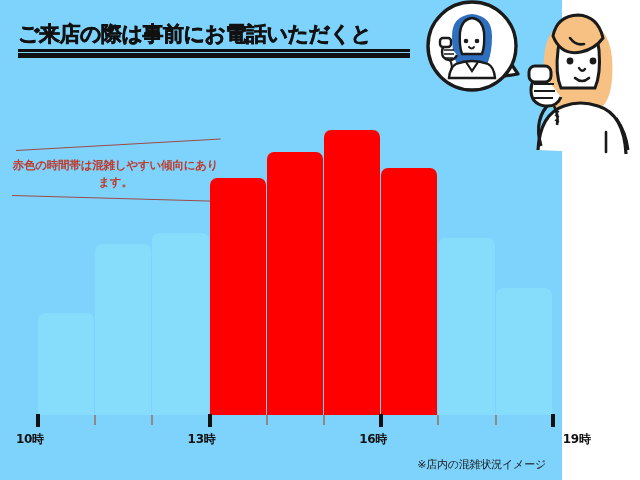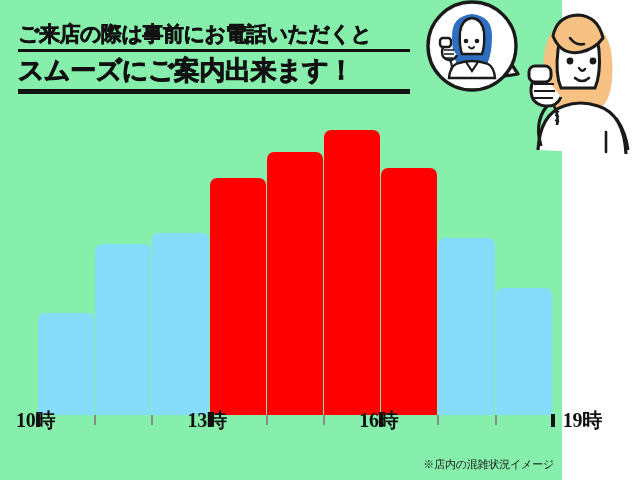--- a/index.html
+++ b/index.html
@@ -2,21 +2,21 @@
 <html><head>
 <meta charset="utf-8">
 <style>
   * { box-sizing: border-box; margin: 0; padding: 0; }
   html, body {
     width: 640px; height: 480px;
     background: #ffffff;
     font-family: "DejaVu Sans", "Liberation Sans", sans-serif;
     overflow: hidden;
   }
-  #stage { position: relative; width: 562px; height: 480px; background:#86efac;font-family:Liberation Serif, serif; }
+  #stage { position: relative; width: 562px; height: 480px; background:#7dd3fc; }
 
   
   .headline-block { position:absolute; left:18px; top:22px; width:392px; }
   .headline-line1 {
     font-size: 21px; font-weight: 700; letter-spacing: -0.5px;
     color:#111; white-space:nowrap; line-height: 1.15;
     -webkit-text-stroke: 0.6px #111;
   }
   .rule-thin { height:3px; background:#111; width:392px; margin-top:3px; }
   .headline-line2 {
@@ -37,43 +37,47 @@
   }
 
   
   #chart { position:absolute; left:0; top:0; width:640px; height:480px; }
   .bar { position:absolute; bottom:65px; border-radius:7px 7px 0 0; }
 
   
   .axis-tick { position:absolute; bottom:55px; width:2px; height:10px; background:#8a8a8a; }
   .axis-tick.major { width:4px; height:13px; background:#111; bottom:53px; }
   .axis-label {
-    position:absolute; bottom:46px; font-size:20px; font-weight:700;
+    position:absolute; bottom:32px; font-size:12px; font-weight:700;
     color:#111; white-space:nowrap; letter-spacing:-0.3px;
   }
   .footnote {
-    position:absolute; right:8px; bottom:8px; font-size:11px;
+    position:absolute; right:16px; bottom:8px; font-size:11px;
     color:#1a1a1a; white-space:nowrap; letter-spacing:-0.2px;
   }
 
   
   #illus { position:absolute; left:410px; top:-2px; width:230px; height:200px; }
 </style>
 </head>
 <body>
 
 <div id="stage">
 
   <div class="headline-block">
     <div class="headline-line1">ご来店の際は事前にお電話いただくと</div>
     <div class="rule-thin"></div>
-    <div class="headline-line2">スムーズにご案内出来ます！</div>
     <div class="rule-thick"></div>
   </div>
 
+  <div class="annot">
+    <div class="annot-rule top"></div>
+    <div class="annot-text">赤色の時間帯は混雑しやすい傾向にあります。</div>
+    <div class="annot-rule bottom"></div>
+  </div>
 
   <svg id="illus" viewBox="0 0 230 200">
 
     <g>
       <path d="M96 58 L108 76 L82 80 Z" fill="#fff" stroke="#1A1A1A" stroke-width="3.2" stroke-linejoin="round"></path>
       <circle cx="62" cy="48" r="44" fill="#fff" stroke="#1A1A1A" stroke-width="3.4"></circle>
     </g>
 
     <g>
       <path d="M42 38 q0 -20 20 -22 q20 2 20 22 q0 16 -4 26 q-1 7 -6 9 l-20 0 q-5 -2 -6 -9 q-4 -10 -4 -26 Z" fill="#2E6FBF"></path>

